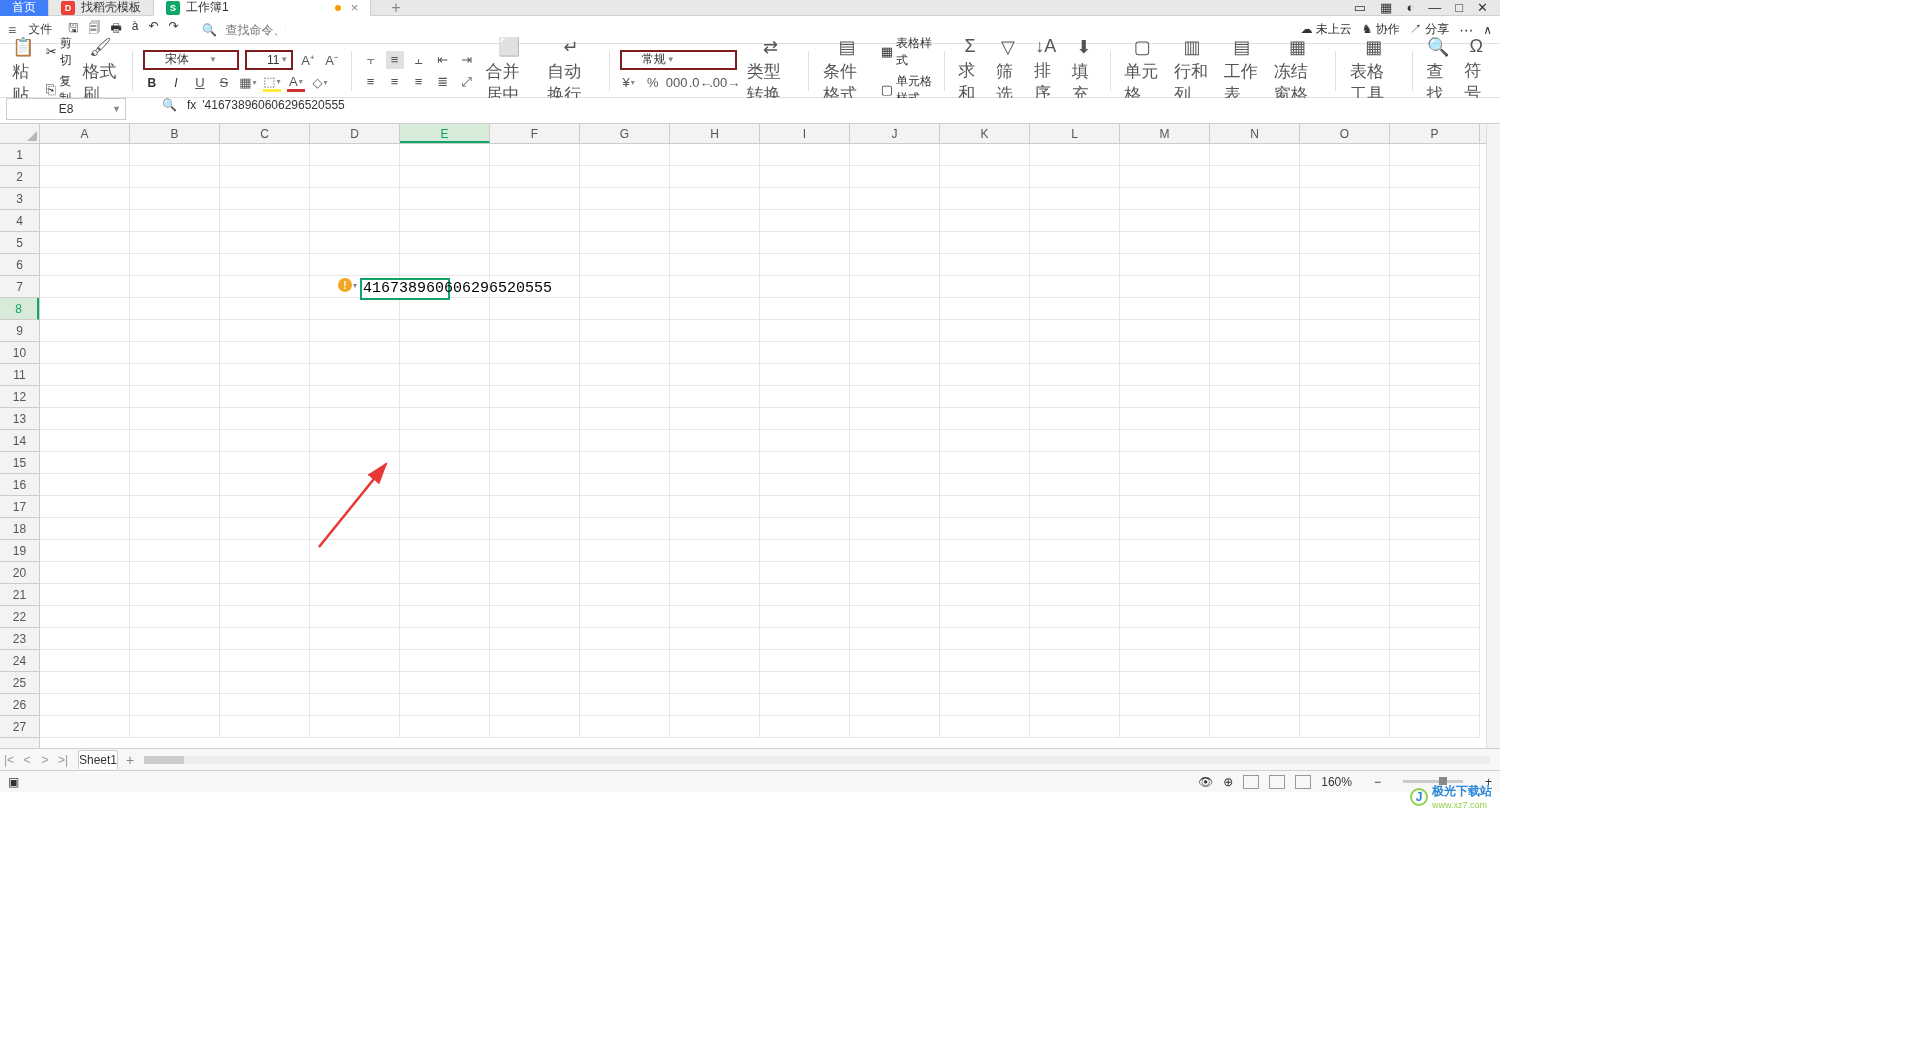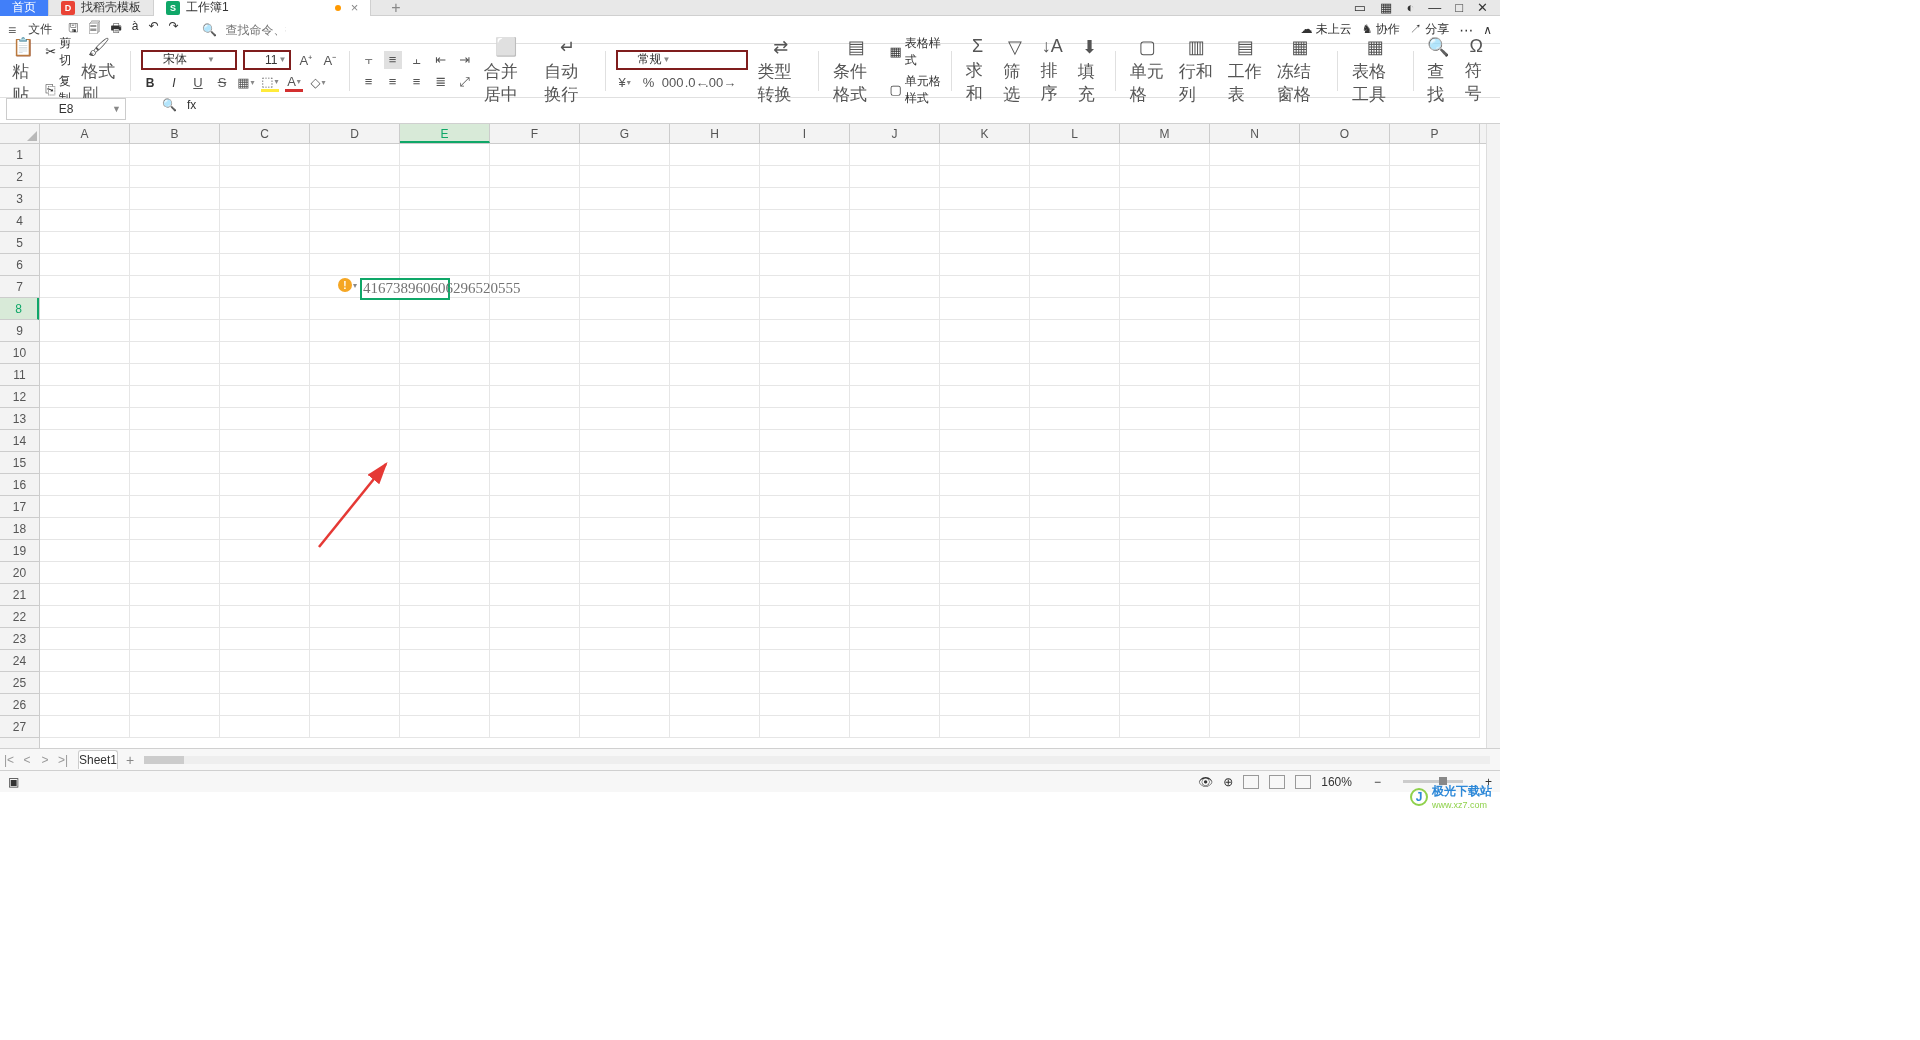--- a/index.html
+++ b/index.html
@@ -56,21 +56,21 @@
 .colheads{position:absolute;left:40px;top:0;right:14px;height:20px;display:flex;background:#f3f3f3;border-bottom:1px solid #ccc}
 .ch{width:90px;border-right:1px solid #ccc;text-align:center;line-height:20px;color:#555}
 .ch.sel{background:#d8ead8;color:#0fa768;border-bottom:2px solid #0fa768}
 .rowheads{position:absolute;left:0;top:20px;width:40px;bottom:0;background:#f3f3f3;border-right:1px solid #ccc}
 .rh{height:22px;border-bottom:1px solid #ccc;text-align:center;line-height:22px;color:#555}
 .rh.sel{background:#d8ead8;color:#0fa768;border-right:2px solid #0fa768}
 .cells{position:absolute;left:40px;top:20px;right:14px;bottom:0}
 .crow{display:flex;height:22px}
 .cc{width:90px;border-right:1px solid #e6e6e6;border-bottom:1px solid #e6e6e6;position:relative}
 .selcell{position:absolute;left:360px;top:154px;width:90px;height:22px;border:2px solid #0fa768;background:#fff;z-index:3}
-.cellval{position:absolute;left:363px;top:156px;font-size:15px;font-family:Liberation Serif, serif;z-index:4;white-space:nowrap;color:#737373}
+.cellval{position:absolute;left:363px;top:156px;font-size:15px;font-family:Liberation Mono, monospace;z-index:4;white-space:nowrap;color:#000000}
 .warn{position:absolute;left:338px;top:154px;z-index:5;display:flex;align-items:center;gap:1px}
 .warn .wic{width:14px;height:14px;border-radius:50%;background:#f5a623;color:#fff;display:flex;align-items:center;justify-content:center;font-size:10px;font-weight:bold}
 .warn .wdd{font-size:8px;color:#888}
 .arrow{position:absolute;left:314px;top:328px;z-index:6;pointer-events:none}
 .vscroll{position:absolute;right:0;top:0;width:14px;bottom:0;background:#f3f3f3;border-left:1px solid #ddd}
 .sheetbar{height:22px;display:flex;align-items:center;border-top:1px solid #d0d0d0;background:#f7f7f7}
 .navbtn{width:18px;text-align:center;color:#999;cursor:pointer}
 .sheet-tab{padding:2px 0;background:#fff;border:1px solid #ccc;border-bottom:none;border-radius:3px 3px 0 0;margin-left:6px}
 .addsheet{margin-left:8px;color:#888;cursor:pointer;font-size:14px}
 .hscroll{flex:1;height:12px;margin:0 10px;position:relative}
@@ -206,21 +206,21 @@
   <div class="rgrp">
       <span class="ico">⬜</span>
       <span class="lbl">合并居中</span>
     </div>
   <div class="rgrp">
       <span class="ico">↵</span>
       <span class="lbl">自动换行</span>
     </div>
   <div class="sep"></div>
   <div class="rstack">
-    <div class="fontsel" style="width:132px;">
+    <div class="fontsel" style="width:117px;">
         <span>常规</span>
         <span class="dd">▼</span>
       </div>
     <div class="rrow">
       <span class="symb">¥<span class="dd">▾</span></span>
       <span class="symb">%</span>
       <span class="symb">000</span>
       <span class="symb">.0←</span>
       <span class="symb">.00→</span>
     </div>
@@ -296,20 +296,21 @@
 
 <div class="formula-bar">
   <div class="namebox">
       <span>E8</span>
       <span class="dd2">▼</span>
     </div>
   <div class="fxarea">
     <span>🔍</span>
     <span class="fx">fx</span>
   </div>
+  <input class="fxinput" value="'416738960606296520555" style="">
 </div>
 
 <div class="grid-wrap">
   <div class="selectall"></div>
   <div class="colheads" id="colheads">
       <div class="ch">A</div>
       <div class="ch">B</div>
       <div class="ch">C</div>
       <div class="ch">D</div>
       <div class="ch sel">E</div>

